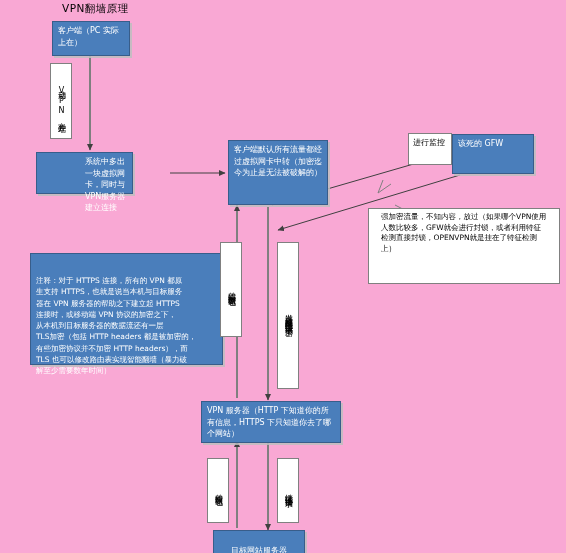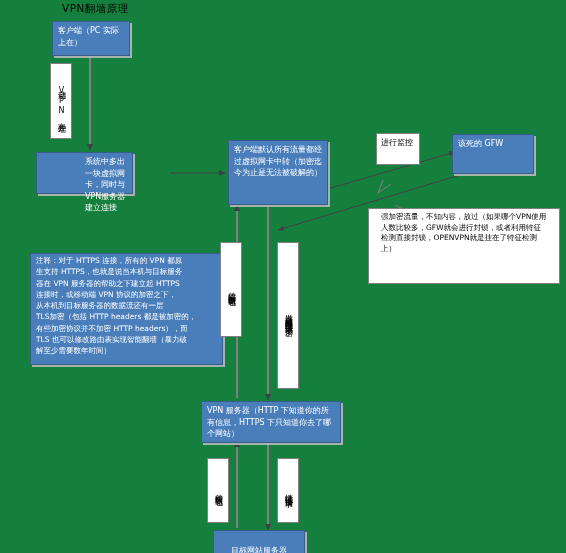--- a/index.html
+++ b/index.html
@@ -9,21 +9,21 @@
   }
   body {
     font-family: "DejaVu Sans", "Liberation Sans", sans-serif;
     -webkit-font-smoothing: none;
   }
   #canvas {
     position: relative;
     width: 566px;
     height: 553px;
     overflow: hidden;
-    background: #15803d;
+    background: #f9a8d4;
   }
   .svg-layer {
     position: absolute;
     left: 0;
     top: 0;
     width: 566px;
     height: 553px;
     pointer-events: none;
   }
   .node {
@@ -76,20 +76,21 @@
     letter-spacing: 0.5px;
     white-space: nowrap;
   }
   .callout {
     background: #ffffff;
     border: 1px solid #808080;
     color: #000000;
     font-size: 8px;
     line-height: 11px;
     padding: 3px 4px;
+    margin-left: 32px;
   }
 </style>
 </head>
 <body>
 
 <div id="canvas">
 
   <svg class="svg-layer" viewBox="0 0 566 553">
     <defs>
       <marker id="arw" markerWidth="7" markerHeight="7" refX="6" refY="3" orient="auto">
@@ -125,21 +126,21 @@
   <div class="title" style="left:62px; top:2px;">VPN翻墙原理</div>
 
   <div class="node blue-box" style="left:52px; top:21px; width:78px; height:35px;">客户端（PC 实际上在）</div>
 
   <div class="node vlabel" style="left:50px; top:63px; width:22px; height:76px;">
     <span>启动VPN客户端</span>
   </div>
 
   <div class="node blue-box" style="left:36px; top:152px; width:97px; height:42px;padding-left:48px;">系统中多出一块虚拟网卡，同时与VPN服务器建立连接</div>
 
-  <div class="node blue-box" style="left:30px; top:253px; width:193px; height:112px; font-size:7.5px; line-height:11.3px; padding:1px 5px;">
+  <div class="node blue-box" style="left:30px; top:253px; width:193px; height:112px; font-size:7.5px; line-height:11.3px; padding:21px 5px;">
     <div>注释：对于 HTTPS 连接，所有的 VPN 都原</div>
     <div>生支持 HTTPS，也就是说当本机与目标服务</div>
     <div>器在 VPN 服务器的帮助之下建立起 HTTPS</div>
     <div>连接时，或移动端 VPN 协议的加密之下，</div>
     <div>从本机到目标服务器的数据流还有一层</div>
     <div>TLS加密（包括 HTTP headers 都是被加密的，</div>
     <div>有些加密协议并不加密 HTTP headers），而</div>
     <div>TLS 也可以修改路由表实现智能翻墙（暴力破</div>
     <div>解至少需要数年时间）</div>
   </div>

